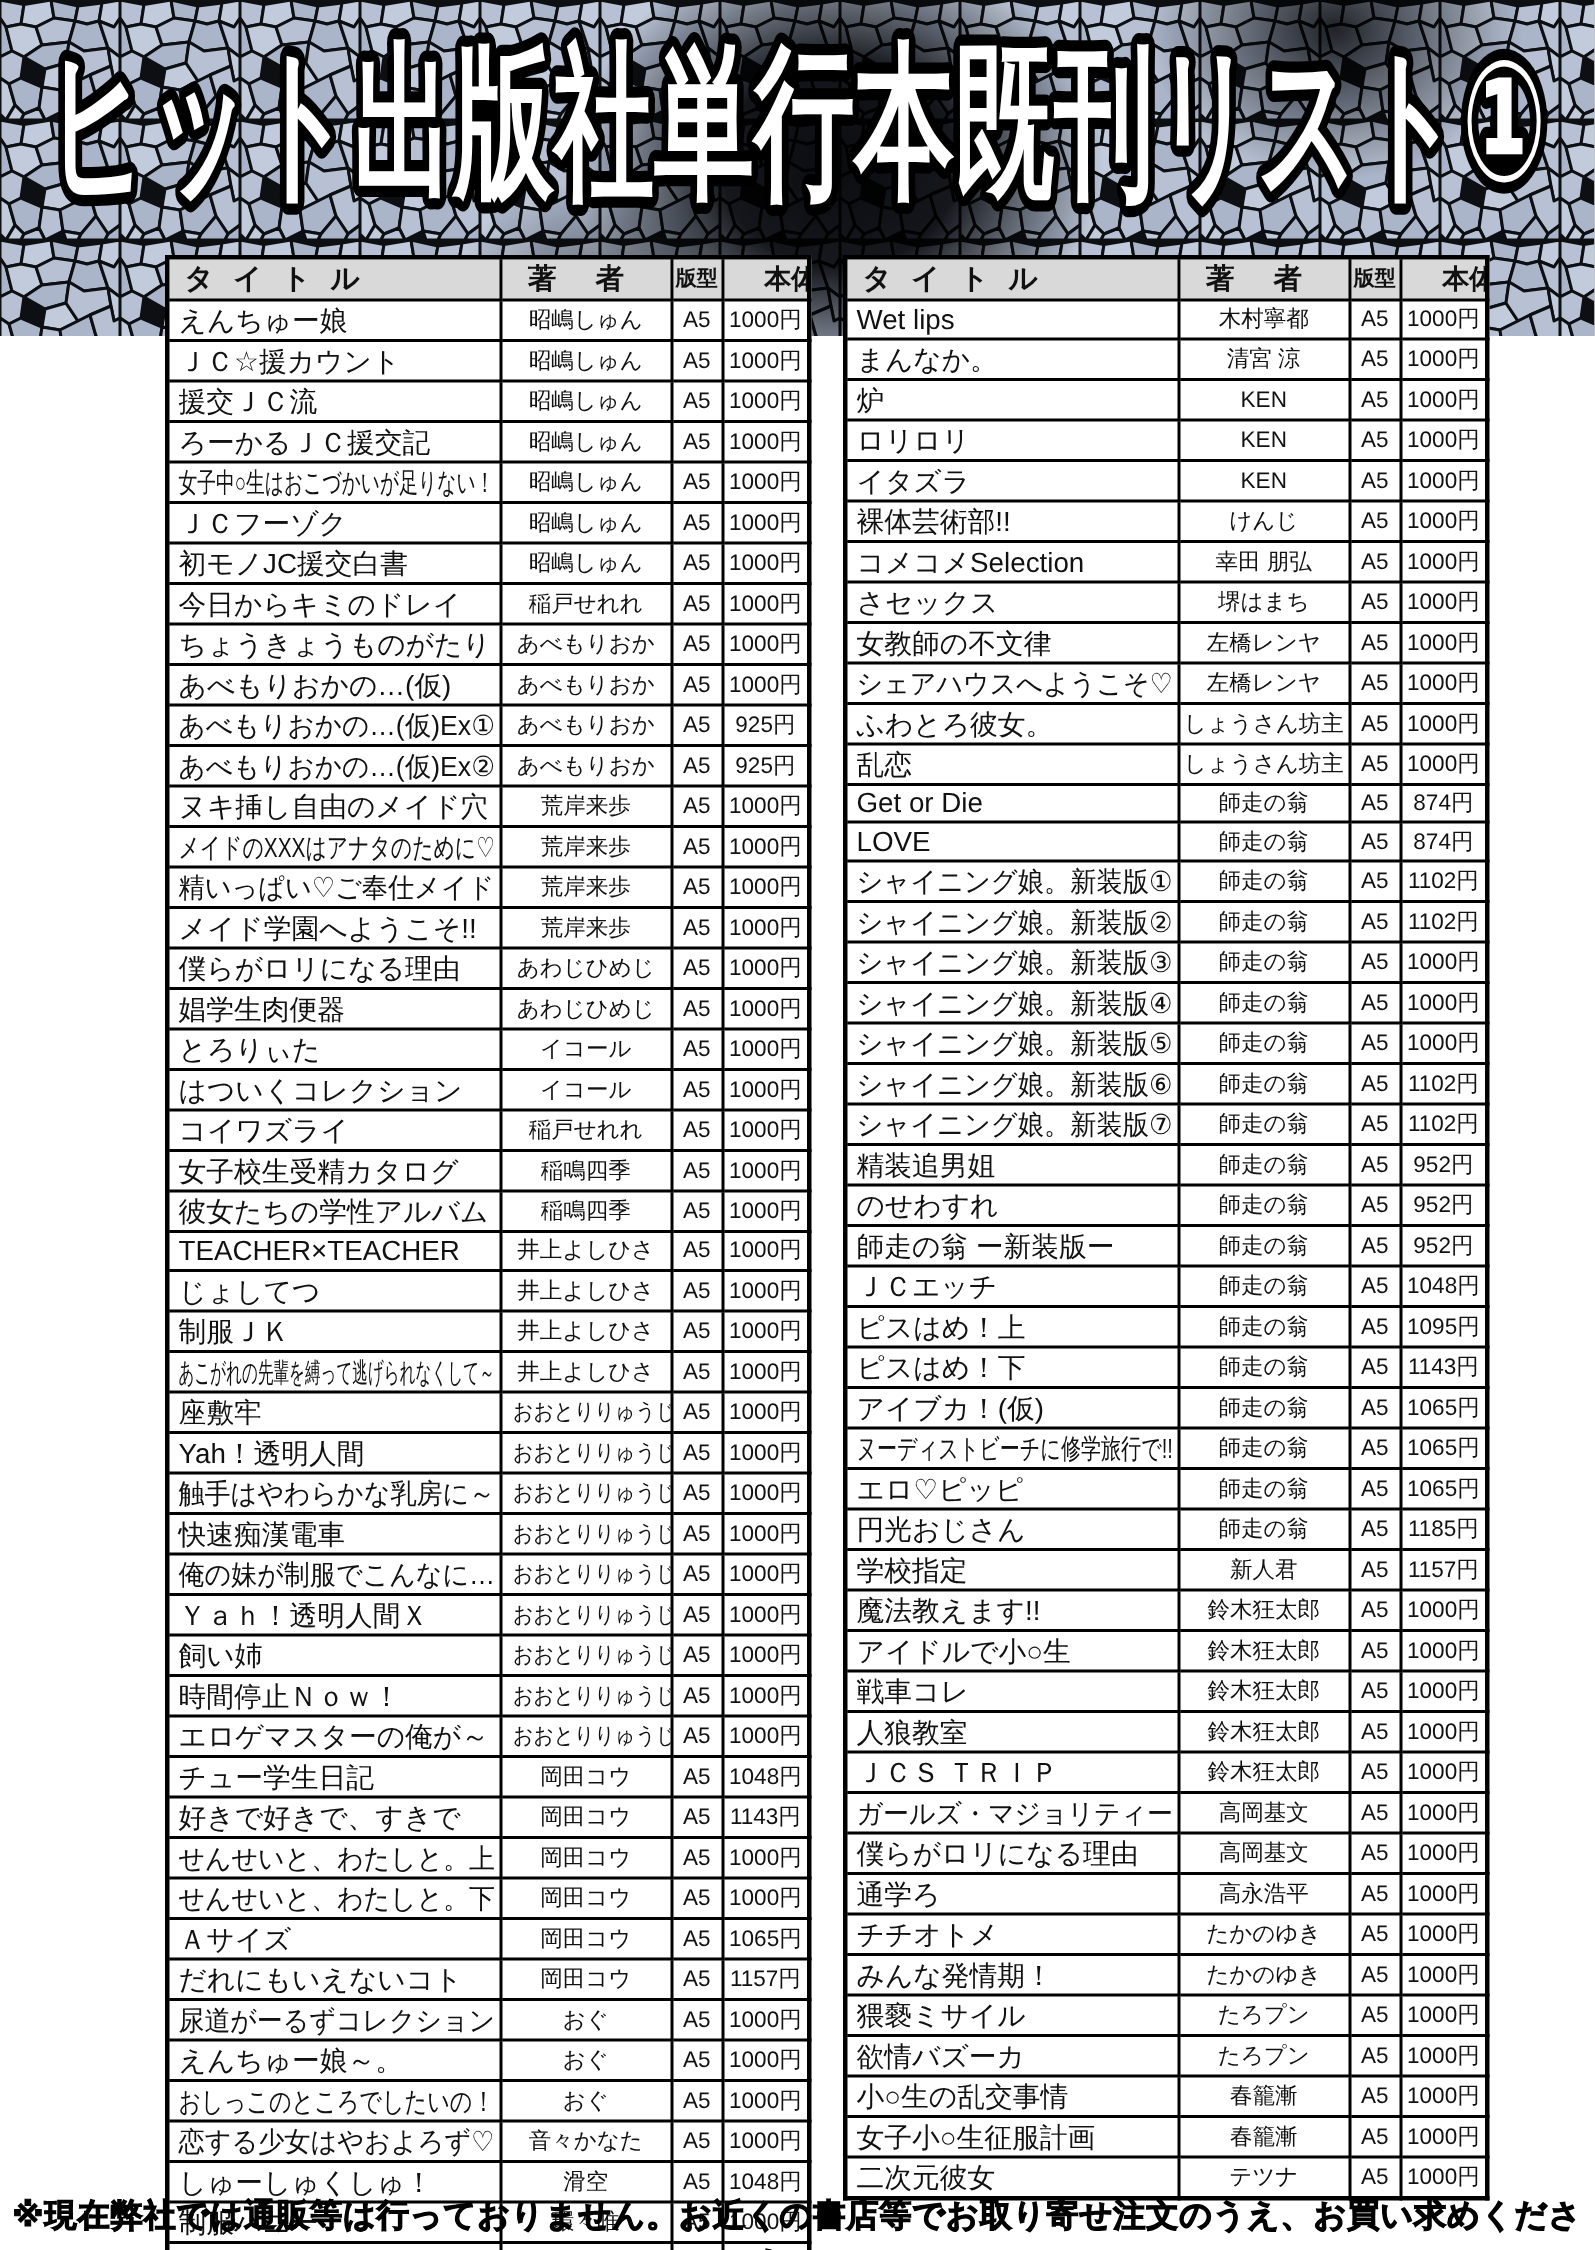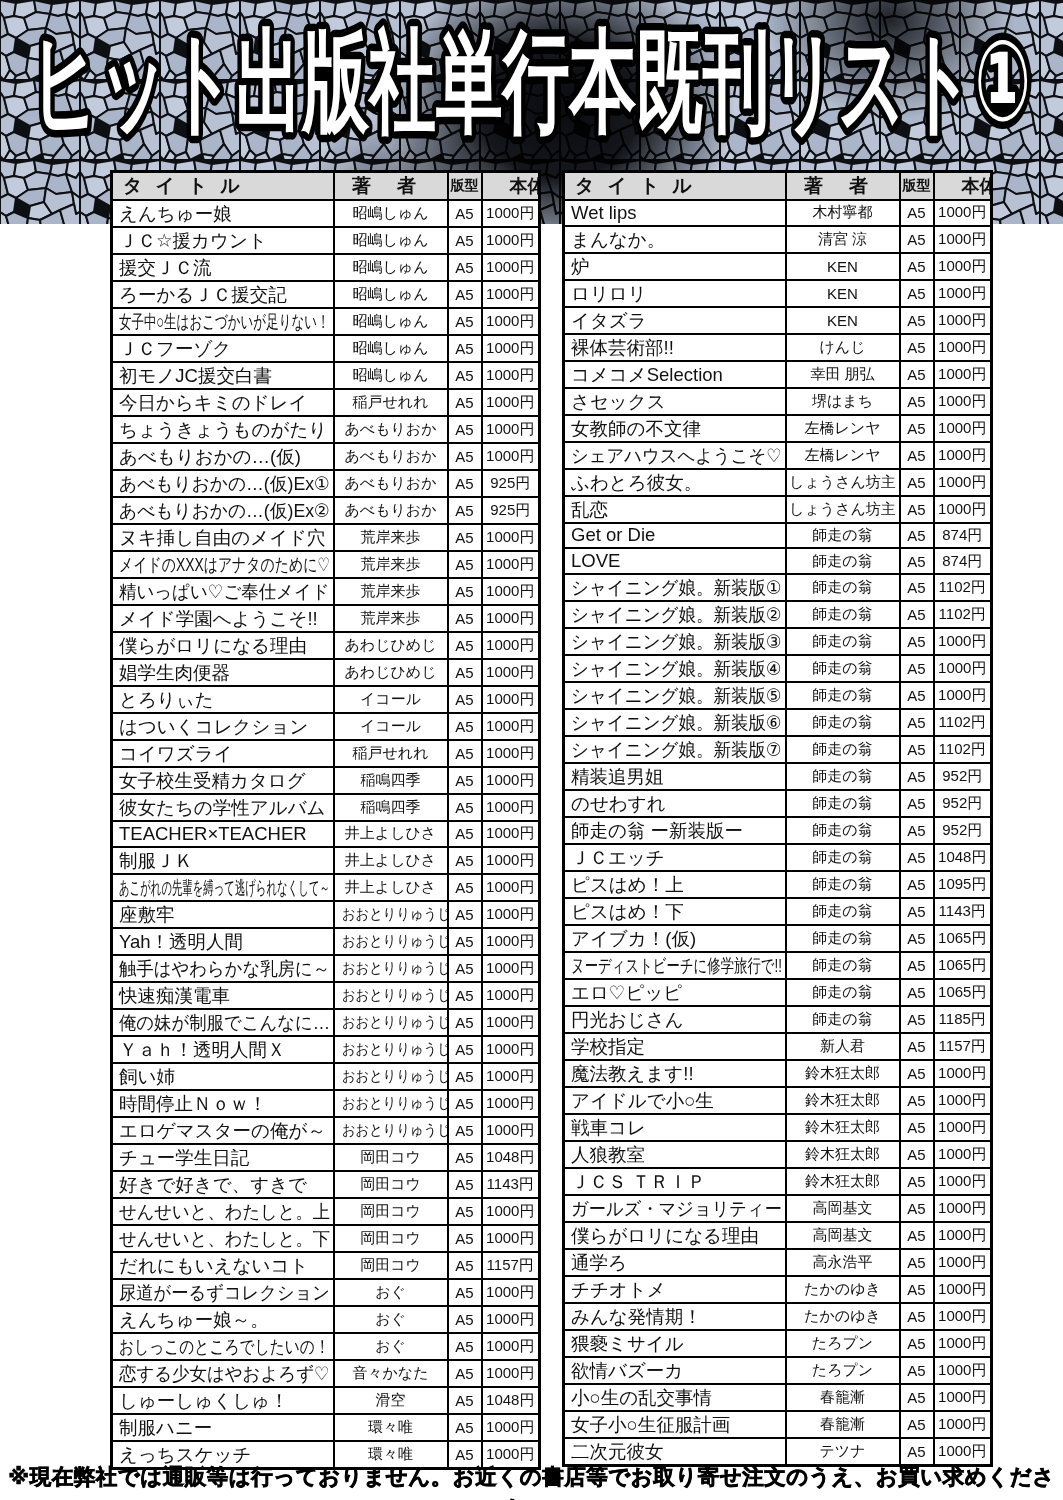--- a/index.html
+++ b/index.html
@@ -249,20 +249,26 @@
           <td class="c-format"><span class="fit ctr">A5</span></td>
           <td class="c-price"><span class="fit ctr">1000円</span></td>
         </tr>
         <tr>
           <td class="c-title"><span class="fit">TEACHER×TEACHER</span></td>
           <td class="c-author"><span class="fit ctr">井上よしひさ</span></td>
           <td class="c-format"><span class="fit ctr">A5</span></td>
           <td class="c-price"><span class="fit ctr">1000円</span></td>
         </tr>
         <tr>
+          <td class="c-title"><span class="fit">じょしてつ</span></td>
+          <td class="c-author"><span class="fit ctr">井上よしひさ</span></td>
+          <td class="c-format"><span class="fit ctr">A5</span></td>
+          <td class="c-price"><span class="fit ctr">1000円</span></td>
+        </tr>
+        <tr>
           <td class="c-title"><span class="fit">制服ＪＫ</span></td>
           <td class="c-author"><span class="fit ctr">井上よしひさ</span></td>
           <td class="c-format"><span class="fit ctr">A5</span></td>
           <td class="c-price"><span class="fit ctr">1000円</span></td>
         </tr>
         <tr>
           <td class="c-title"><span class="fit" style="transform: scaleX(0.56);">あこがれの先輩を縛って逃げられなくして～</span></td>
           <td class="c-author"><span class="fit ctr">井上よしひさ</span></td>
           <td class="c-format"><span class="fit ctr">A5</span></td>
           <td class="c-price"><span class="fit ctr">1000円</span></td>
@@ -337,20 +343,26 @@
           <td class="c-title"><span class="fit" style="transform: scaleX(0.934);">せんせいと、わたしと。上</span></td>
           <td class="c-author"><span class="fit ctr">岡田コウ</span></td>
           <td class="c-format"><span class="fit ctr">A5</span></td>
           <td class="c-price"><span class="fit ctr">1000円</span></td>
         </tr>
         <tr>
           <td class="c-title"><span class="fit" style="transform: scaleX(0.934);">せんせいと、わたしと。下</span></td>
           <td class="c-author"><span class="fit ctr">岡田コウ</span></td>
           <td class="c-format"><span class="fit ctr">A5</span></td>
           <td class="c-price"><span class="fit ctr">1000円</span></td>
+        </tr>
+        <tr>
+          <td class="c-title"><span class="fit">Ａサイズ</span></td>
+          <td class="c-author"><span class="fit ctr">岡田コウ</span></td>
+          <td class="c-format"><span class="fit ctr">A5</span></td>
+          <td class="c-price"><span class="fit ctr">1065円</span></td>
         </tr>
         <tr>
           <td class="c-title"><span class="fit">だれにもいえないコト</span></td>
           <td class="c-author"><span class="fit ctr">岡田コウ</span></td>
           <td class="c-format"><span class="fit ctr">A5</span></td>
           <td class="c-price"><span class="fit ctr">1157円</span></td>
         </tr>
         <tr>
           <td class="c-title"><span class="fit" style="transform: scaleX(0.934);">尿道がーるずコレクション</span></td>
           <td class="c-author"><span class="fit ctr">おぐ</span></td>

